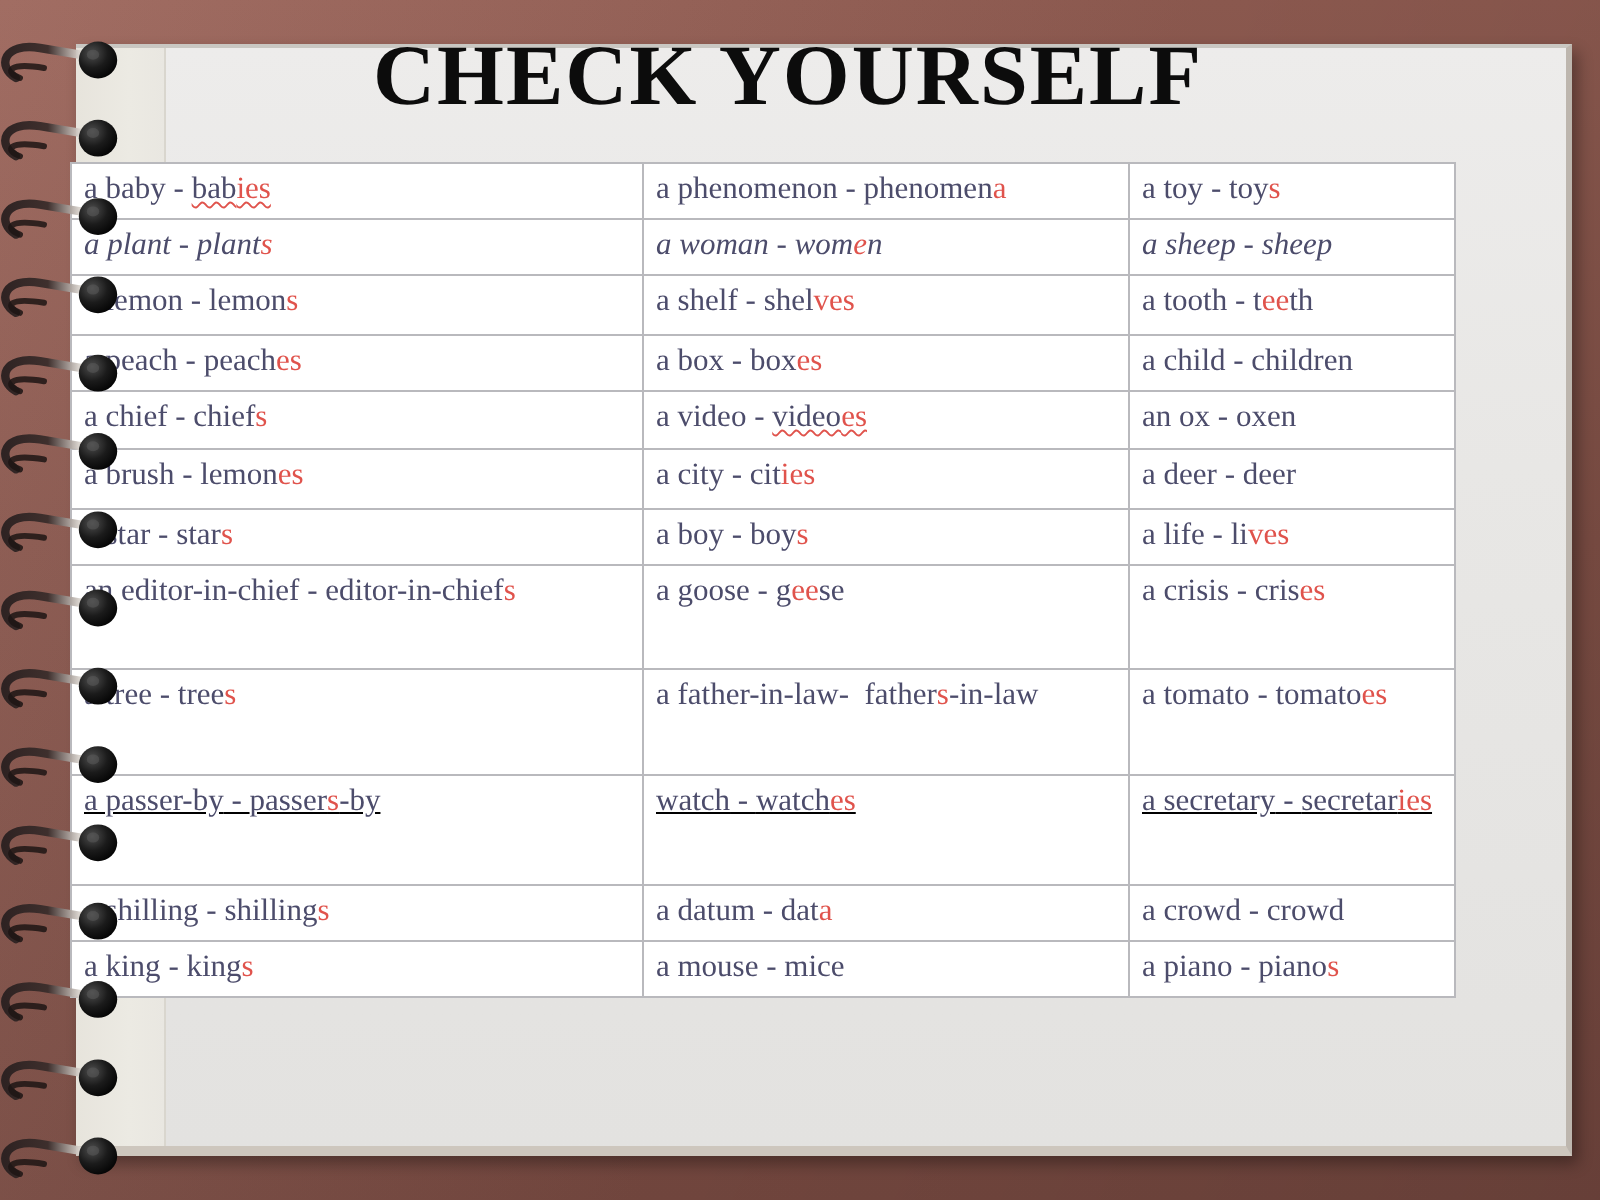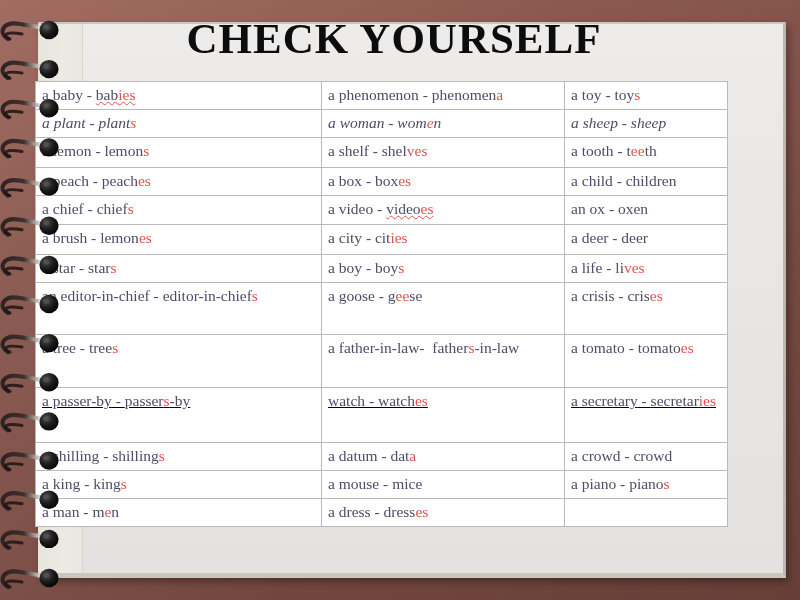--- a/index.html
+++ b/index.html
@@ -180,25 +180,20 @@
         </tr>
         <tr style="height: 28px;">
           <td><span>a&nbsp;shilling</span><span>&nbsp;-&nbsp;</span><span class="plural"><span>shilling</span><span class="hl">s</span></span></td>
           <td><span>a&nbsp;datum</span><span>&nbsp;-&nbsp;</span><span class="plural"><span>dat</span><span class="hl">a</span></span></td>
           <td><span>a&nbsp;crowd</span><span>&nbsp;-&nbsp;</span><span class="plural"><span>crowd</span></span></td>
         </tr>
         <tr style="height: 28px; padding-left: 40px;">
           <td><span>a&nbsp;king</span><span>&nbsp;-&nbsp;</span><span class="plural"><span>king</span><span class="hl">s</span></span></td>
           <td><span>a&nbsp;mouse</span><span>&nbsp;-&nbsp;</span><span class="plural"><span>mice</span></span></td>
           <td><span>a&nbsp;piano</span><span>&nbsp;-&nbsp;</span><span class="plural"><span>piano</span><span class="hl">s</span></span></td>
-        </tr>
-        <tr style="height: 28px;">
-          <td><span>a&nbsp;man</span><span>&nbsp;-&nbsp;</span><span class="plural"><span>m</span><span class="hl">e</span><span>n</span></span></td>
-          <td><span>a&nbsp;dress</span><span>&nbsp;-&nbsp;</span><span class="plural"><span>dress</span><span class="hl">es</span></span></td>
-          <td><span class="empty-cell">&nbsp;</span></td>
         </tr>
       </tbody>
   </table>
 
   <svg id="spiral" viewBox="0 0 64 600" preserveAspectRatio="none" xmlns="http://www.w3.org/2000/svg">
     <defs>
       <radialGradient id="ringg" cx="35%" cy="32%" r="72%">
         <stop offset="0%" stop-color="#4e4e4e"></stop>
         <stop offset="55%" stop-color="#1b1b1b"></stop>
         <stop offset="100%" stop-color="#050505"></stop>

